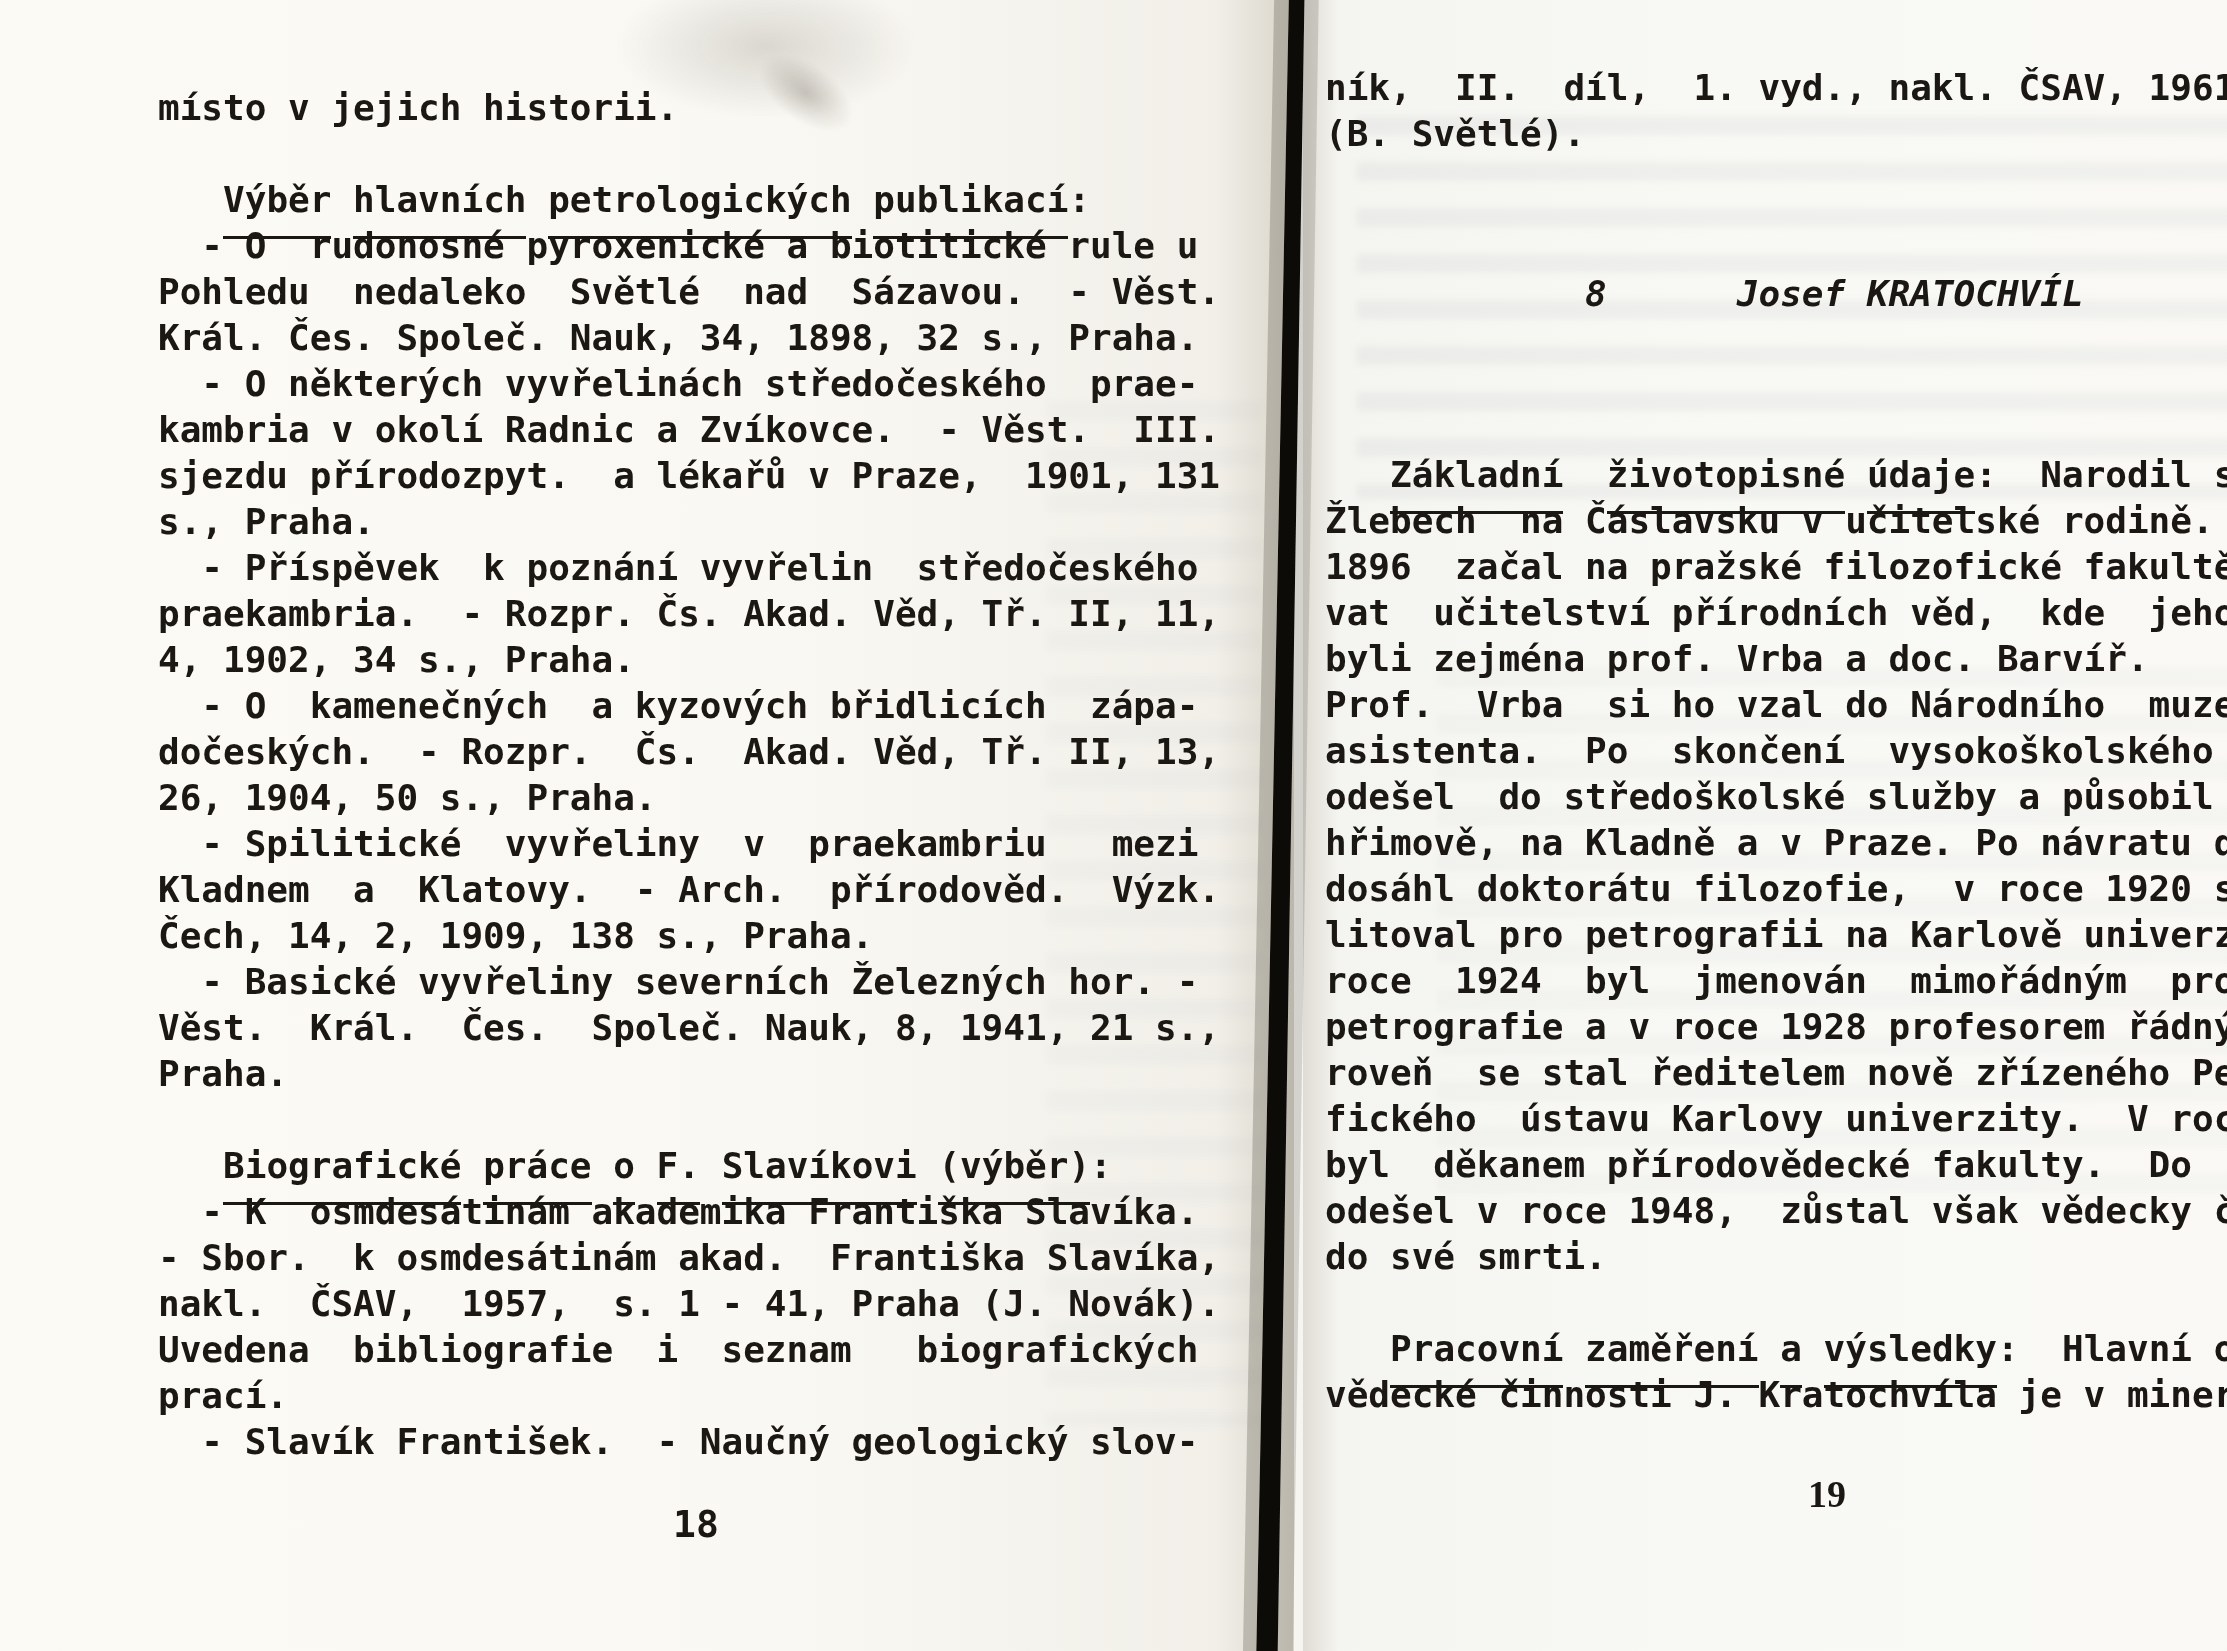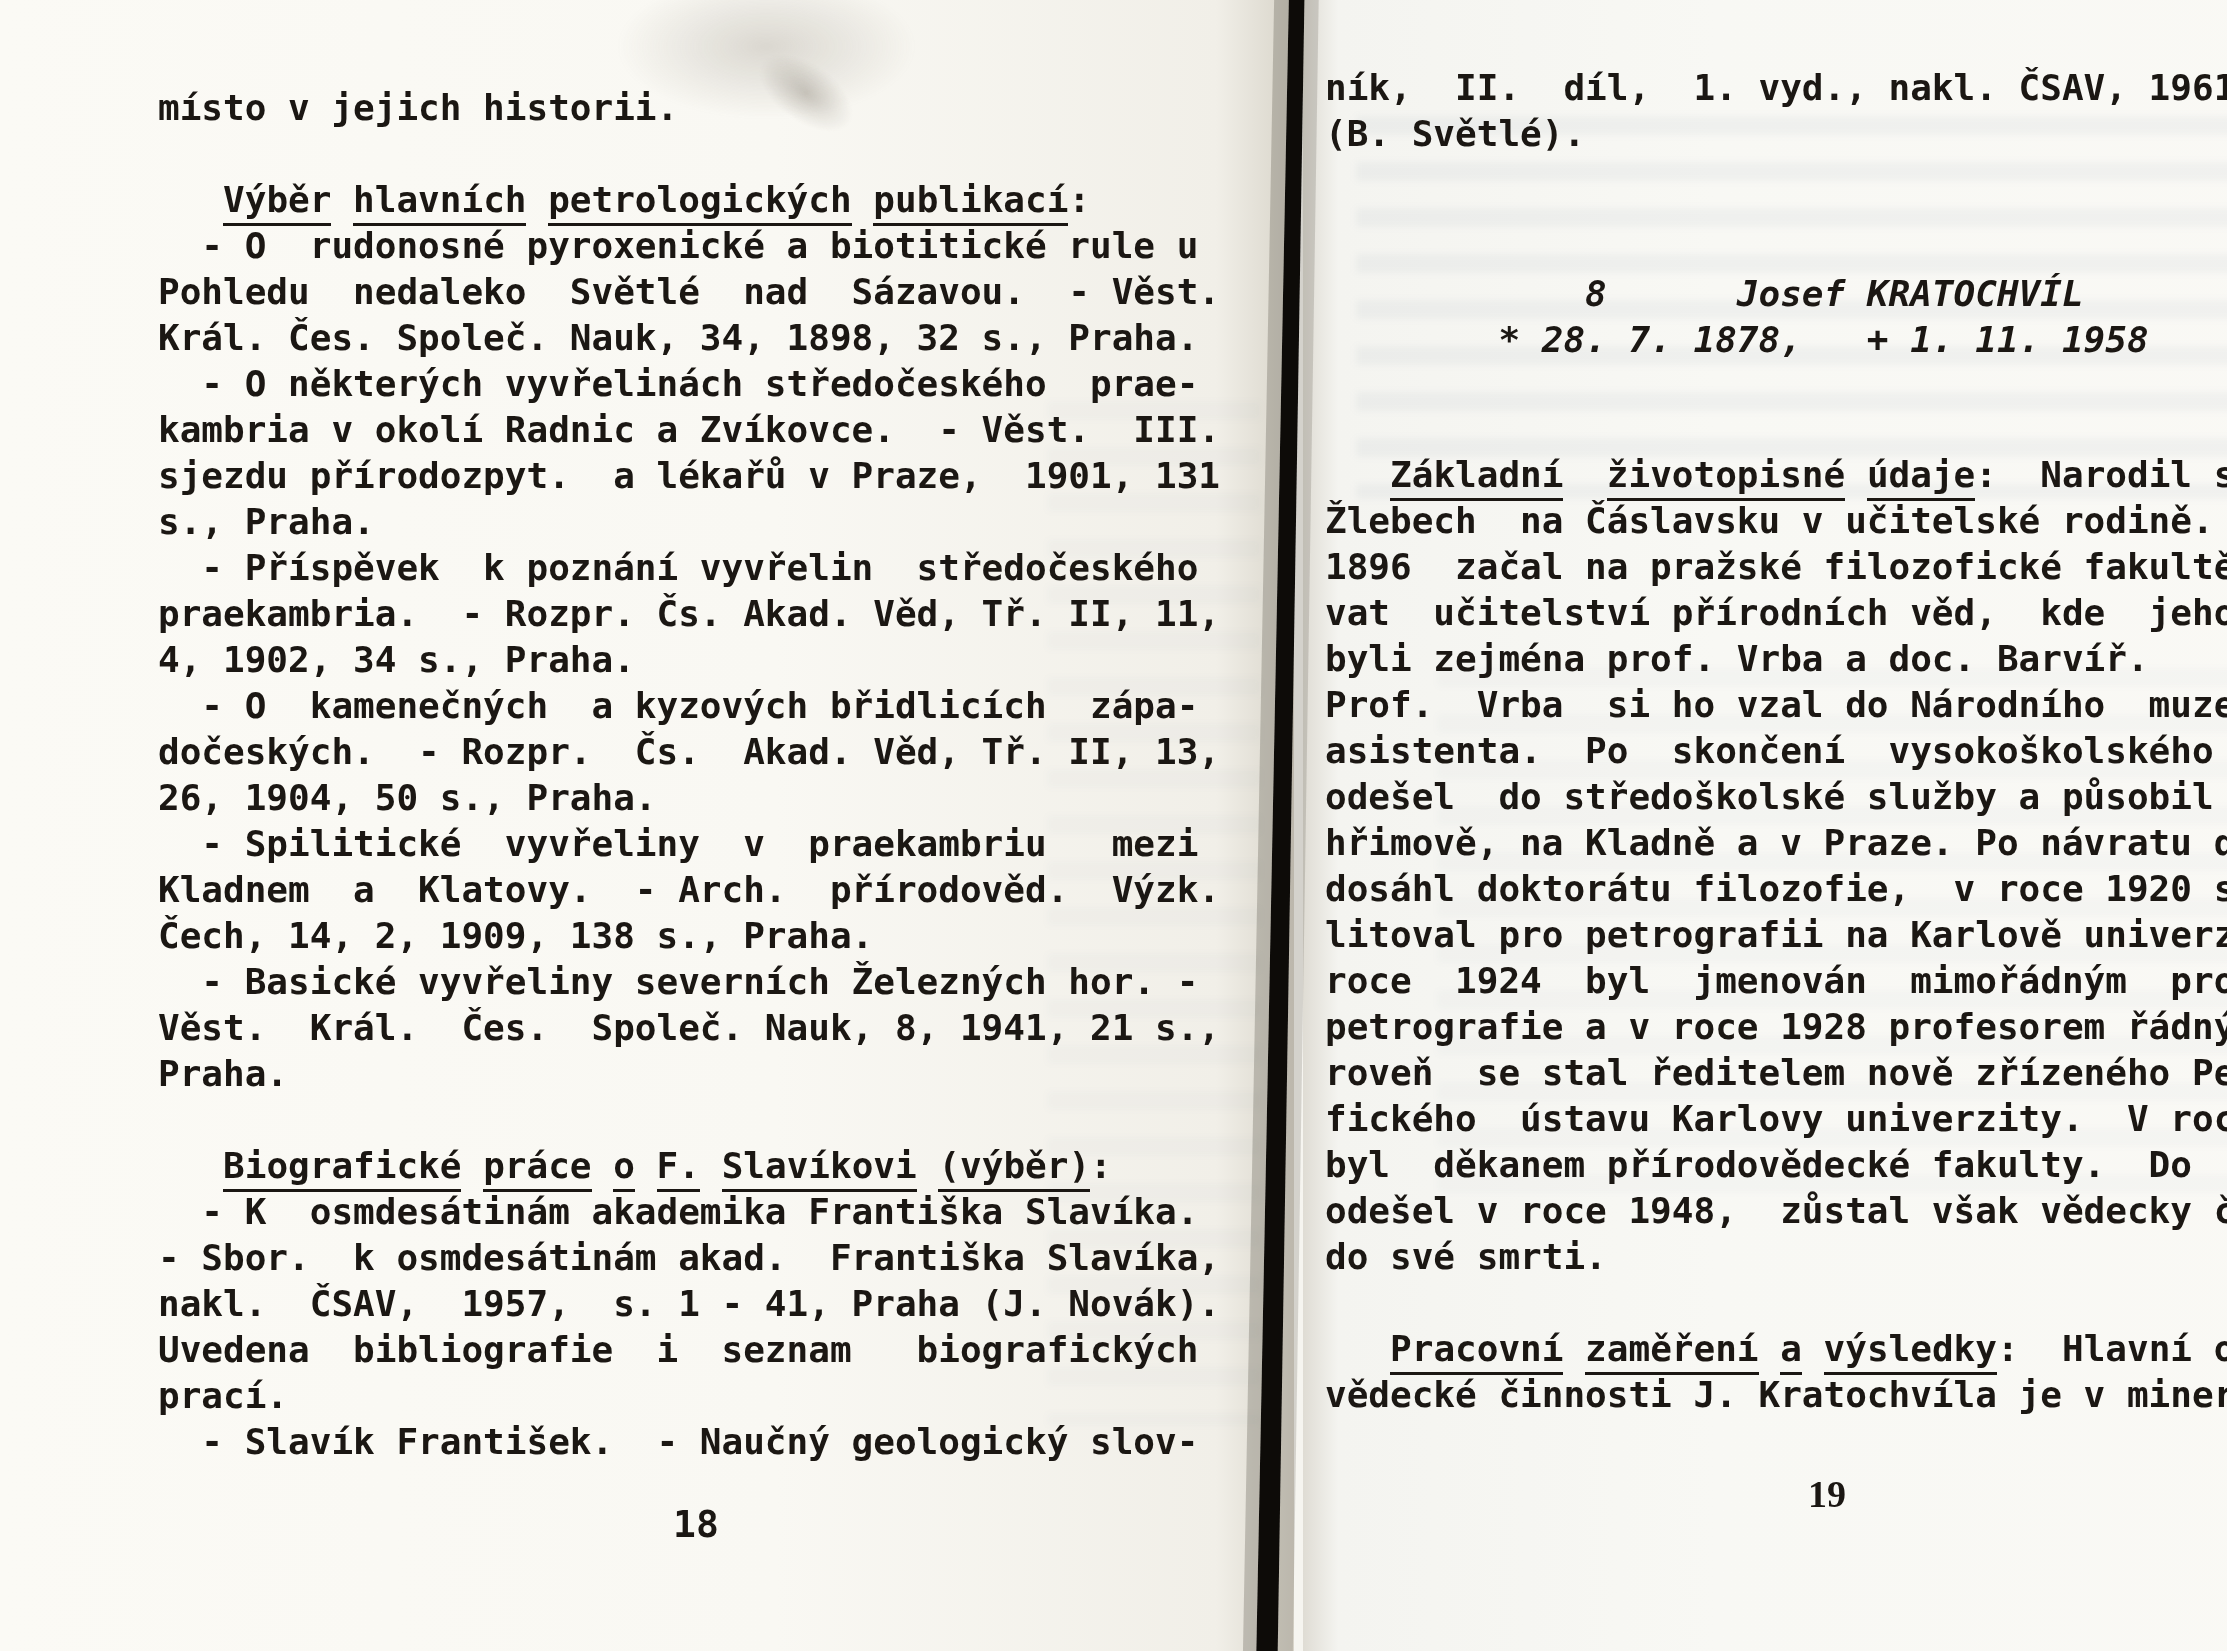--- a/index.html
+++ b/index.html
@@ -23,21 +23,21 @@
   .textblock{
     position:absolute;
     color:#1b1713;
     font-size:36px;
     line-height:46px;
     font-weight:700;
     white-space:pre;
     letter-spacing:0;
   }
   .line{white-space:pre;}
-  .u{border-bottom:3.6px solid #1b1713;padding-bottom:3px;}
+  .u{border-bottom:3.6px solid #1b1713;padding-bottom:16px;}
   .pagenum{
     position:absolute;
     color:#1b1713;
     font-size:38px;
     font-weight:700;
   }
   
   .ghost{
     position:absolute;
     pointer-events:none;
@@ -76,18 +76,18 @@
 
 <svg class="gutter-svg" width="2481" height="1652" viewBox="0 0 5569 3708">
   <polygon points="2893,0 2928,0 2868,3708 2820,3708" fill="#0d0b08"></polygon>
   <polygon points="2860,0 2893,0 2820,3708 2790,3708" fill="rgba(60,55,45,0.25)"></polygon>
   <polygon points="2928,0 2960,0 2902,3708 2868,3708" fill="rgba(60,55,45,0.18)"></polygon>
 </svg>
 
 <div class="textblock" id="left-block" style="left:158px;top:85px;"><div class="line"><span>místo v jejich historii.</span></div><div class="line"><span>&nbsp;</span></div><div class="line"><span>   </span><span class="u">Výběr</span><span> </span><span class="u">hlavních</span><span> </span><span class="u">petrologických</span><span> </span><span class="u">publikací</span><span>:</span></div><div class="line"><span>  - O  rudonosné pyroxenické a biotitické rule u</span></div><div class="line"><span>Pohledu  nedaleko  Světlé  nad  Sázavou.  - Věst.</span></div><div class="line"><span>Král. Čes. Společ. Nauk, 34, 1898, 32 s., Praha.</span></div><div class="line"><span>  - O některých vyvřelinách středočeského  prae-</span></div><div class="line"><span>kambria v okolí Radnic a Zvíkovce.  - Věst.  III.</span></div><div class="line"><span>sjezdu přírodozpyt.  a lékařů v Praze,  1901, 131</span></div><div class="line"><span>s., Praha.</span></div><div class="line"><span>  - Příspěvek  k poznání vyvřelin  středočeského</span></div><div class="line"><span>praekambria.  - Rozpr. Čs. Akad. Věd, Tř. II, 11,</span></div><div class="line"><span>4, 1902, 34 s., Praha.</span></div><div class="line"><span>  - O  kamenečných  a kyzových břidlicích  zápa-</span></div><div class="line"><span>dočeských.  - Rozpr.  Čs.  Akad. Věd, Tř. II, 13,</span></div><div class="line"><span>26, 1904, 50 s., Praha.</span></div><div class="line"><span>  - Spilitické  vyvřeliny  v  praekambriu   mezi</span></div><div class="line"><span>Kladnem  a  Klatovy.  - Arch.  přírodověd.  Výzk.</span></div><div class="line"><span>Čech, 14, 2, 1909, 138 s., Praha.</span></div><div class="line"><span>  - Basické vyvřeliny severních Železných hor. -</span></div><div class="line"><span>Věst.  Král.  Čes.  Společ. Nauk, 8, 1941, 21 s.,</span></div><div class="line"><span>Praha.</span></div><div class="line"><span>&nbsp;</span></div><div class="line"><span>   </span><span class="u">Biografické</span><span> </span><span class="u">práce</span><span> </span><span class="u">o</span><span> </span><span class="u">F.</span><span> </span><span class="u">Slavíkovi</span><span> </span><span class="u">(výběr)</span><span>:</span></div><div class="line"><span>  - K  osmdesátinám akademika Františka Slavíka.</span></div><div class="line"><span>- Sbor.  k osmdesátinám akad.  Františka Slavíka,</span></div><div class="line"><span>nakl.  ČSAV,  1957,  s. 1 - 41, Praha (J. Novák).</span></div><div class="line"><span>Uvedena  bibliografie  i  seznam   biografických</span></div><div class="line"><span>prací.</span></div><div class="line"><span>  - Slavík František.  - Naučný geologický slov-</span></div></div>
 
 <div class="textblock" id="right-intro" style="left:1325px;top:65px;"><div class="line"><span>ník,  II.  díl,  1. vyd., nakl. ČSAV, 1961, Praha</span></div><div class="line"><span>(B. Světlé).</span></div></div>
-<div class="textblock" id="right-header" style="left:1325px;top:271px;font-style:italic;"><div class="line"><span>            8      Josef KRATOCHVÍL</span></div><div class="line"><span>        * 28. 7. 1878,   + 1. 11. 1958</span></div></div>
+<div class="textblock" id="right-header" style="left:1325px;top:271px;font-style:italic;"><div class="line"><span>            8      Josef KRATOCHVÍL</span></div></div>
 <div class="textblock" id="right-body" style="left:1325px;top:452px;"><div class="line"><span>   </span><span class="u">Základní</span><span>  </span><span class="u">životopisné</span><span> </span><span class="u">údaje</span><span>:</span><span>  Narodil se   ve</span></div><div class="line"><span>Žlebech  na Čáslavsku v učitelské rodině.  V roce</span></div><div class="line"><span>1896  začal na pražské filozofické fakultě  studo-</span></div><div class="line"><span>vat  učitelství přírodních věd,  kde  jeho učiteli</span></div><div class="line"><span>byli zejména prof. Vrba a doc. Barvíř.</span></div><div class="line"><span>Prof.  Vrba  si ho vzal do Národního  muzea  jako</span></div><div class="line"><span>asistenta.  Po  skončení  vysokoškolského  studia</span></div><div class="line"><span>odešel  do středoškolské služby a působil v  Pel-</span></div><div class="line"><span>hřimově, na Kladně a v Praze. Po návratu do Prahy</span></div><div class="line"><span>dosáhl doktorátu filozofie,  v roce 1920 se habi-</span></div><div class="line"><span>litoval pro petrografii na Karlově univerzitě,  v</span></div><div class="line"><span>roce  1924  byl  jmenován  mimořádným  profesorem</span></div><div class="line"><span>petrografie a v roce 1928 profesorem řádným.  Zá-</span></div><div class="line"><span>roveň  se stal ředitelem nově zřízeného Petrogra-</span></div><div class="line"><span>fického  ústavu Karlovy univerzity.  V roce  1936</span></div><div class="line"><span>byl  děkanem přírodovědecké fakulty.  Do  důchodu</span></div><div class="line"><span>odešel v roce 1948,  zůstal však vědecky činný až</span></div><div class="line"><span>do své smrti.</span></div><div class="line"><span>&nbsp;</span></div><div class="line"><span>   </span><span class="u">Pracovní</span><span> </span><span class="u">zaměření</span><span> </span><span class="u">a</span><span> </span><span class="u">výsledky</span><span>:</span><span>  Hlavní oblast</span></div><div class="line"><span>vědecké činnosti J. Kratochvíla je v mineralogii,</span></div></div>
 
 <div class="pagenum" style="left:641px;top:1502px;margin-left:32px;">18</div>
 <div class="pagenum" style="left:1808px;top:1472px;font-family:Liberation Serif, serif;">19</div>
 
 
 </body></html>

